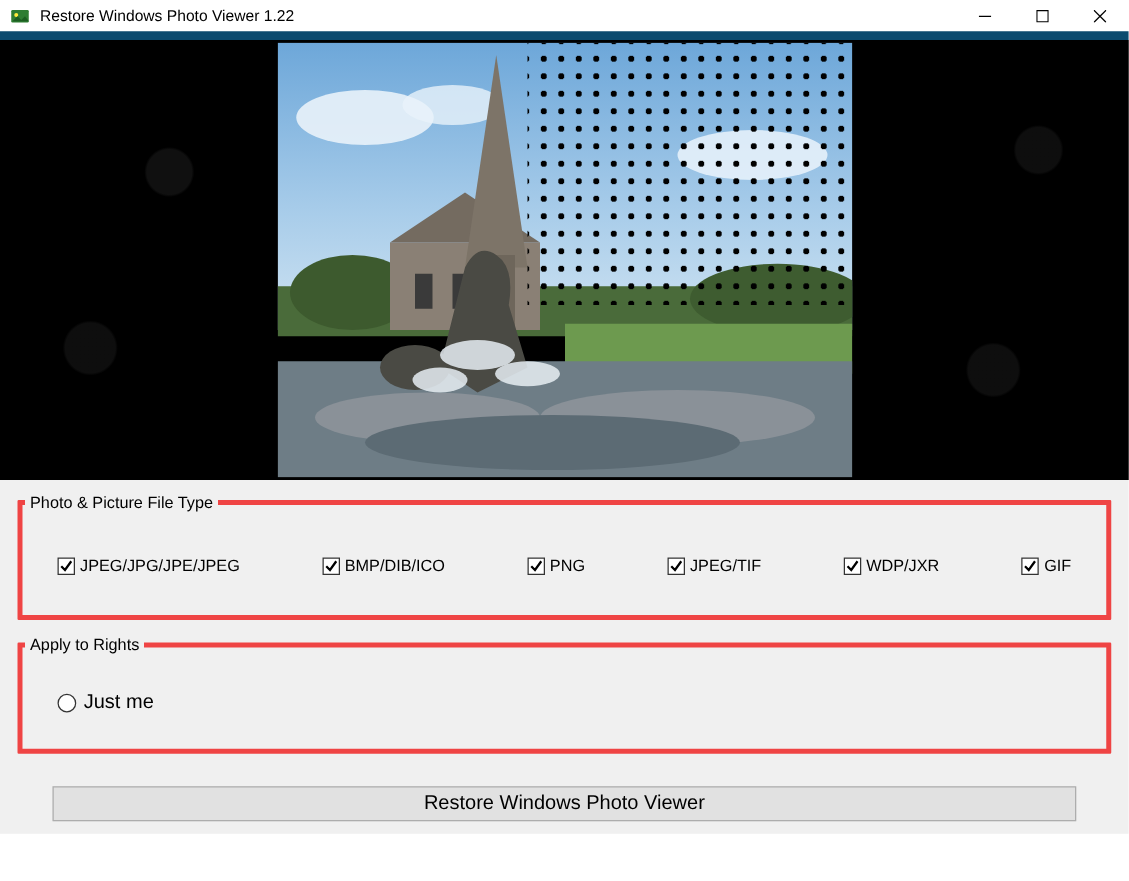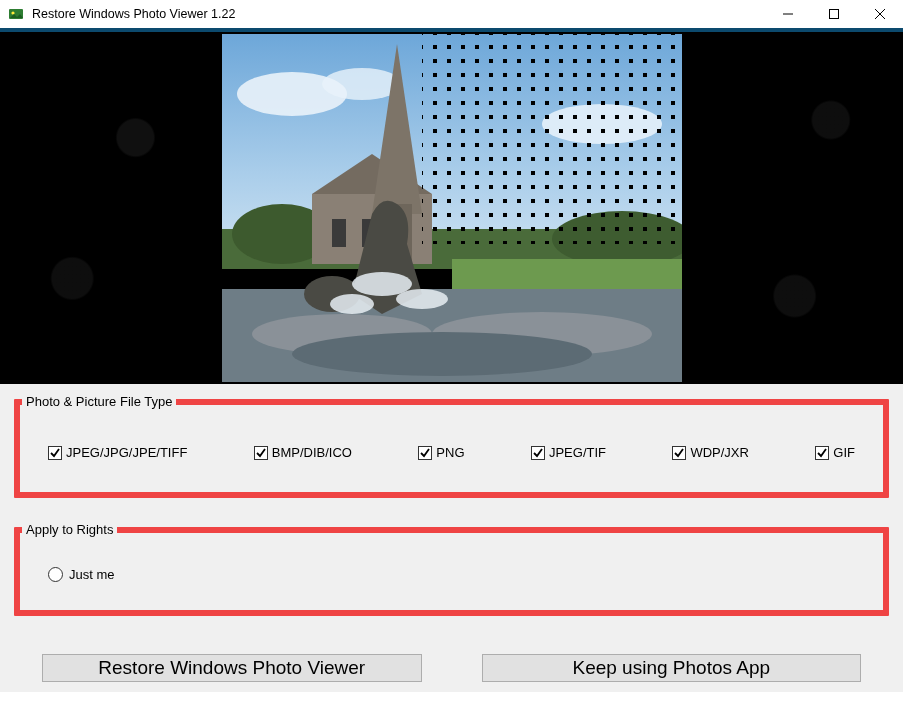--- a/index.html
+++ b/index.html
@@ -11,21 +11,21 @@
     background:#fff;
     color:#000;
     overflow:hidden;
   }
   
   .titlebar {
     height:32px;
     display:flex; align-items:center;
     padding-left:8px;
     background:#fff;
-    border-bottom:4px solid #0c4a6e;
+    border-bottom:7px solid #0c4a6e;
   }
   .titlebar .icon {
     width:16px; height:16px; margin-right:8px;
     display:flex; align-items:center; justify-content:center;
   }
   .titlebar .title { font-size:12.5px; }
   .titlebar .spacer { flex:1; }
   .winbtn {
     width:46px; height:32px;
     display:flex; align-items:center; justify-content:center;
@@ -62,23 +62,23 @@
     background-image: radial-gradient(#000 2.3px, transparent 2.3px);
     background-size: 14px 14px;
     background-position: 6px 6px;
   }
   
   .client {
     padding: 10px 14px 0 14px;
     background:#f0f0f0;
   }
   fieldset.group {
-    border:6px solid #ef4444;
+    border:4px solid #ef4444;
     border-radius:1px;
-    margin:0 0 24px 0;
+    margin:0 0 12px 0;
     padding:0;
     background:#f0f0f0;
   }
   fieldset.group > legend {
     font-size:13px;
     padding:0 4px;
     margin-left:2px;
   }
   .filetypes {
     display:flex;
@@ -93,42 +93,42 @@
     width:14px; height:14px;
     border:1px solid #333;
     display:flex; align-items:center; justify-content:center;
     background:#fff;
   }
   .chk-box svg { width:10px; height:10px; stroke:#000; stroke-width:1.8; fill:none; }
   .users {
     display:flex;
     padding:30px 28px 28px 28px;
   }
-  .users .opt { display:flex; align-items:center; gap:6px; font-size:13px; }
+  .users .opt { display:flex; align-items:center; gap:6px; font-size:16px; }
   .users .opt:first-child { width:450px; }
   .radio {
     width:15px; height:15px; border-radius:50%;
     border:1.2px solid #333; background:#fff;
     display:flex; align-items:center; justify-content:center;
   }
   .radio.sel::after {
     content:""; width:7px; height:7px; border-radius:50%; background:#000;
   }
   .buttons {
     display:flex; gap:60px;
     padding:14px 28px 10px 28px;
     justify-content:space-between;
   }
   .btn {
     flex:1;
     height:28px;
     border:1px solid #adadad;
     background:#e1e1e1;
     display:flex; align-items:center; justify-content:center;
-    font-size:19px;
+    font-size:16px;
   }
   .copyright {
     text-align:center;
     font-size:13px;
     padding:10px 0 0 0;
   }
 </style>
 </head>
 <body>
 
@@ -215,21 +215,21 @@
 
   <fieldset class="group">
     <legend>Photo &amp; Picture File Type</legend>
     <div class="filetypes">
       <label class="chk">
         <span class="chk-box">
             <svg viewBox="0 0 10 10">
               <polyline points="1,5 4,8 9,1"></polyline>
             </svg>
           </span>
-        <span>JPEG/JPG/JPE/TIFF</span>
+        <span>JPEG/JPG/JPE/JPEG</span>
       </label>
       <label class="chk">
         <span class="chk-box">
             <svg viewBox="0 0 10 10">
               <polyline points="1,5 4,8 9,1"></polyline>
             </svg>
           </span>
         <span>BMP/DIB/ICO</span>
       </label>
       <label class="chk">
@@ -274,19 +274,16 @@
         <span class="radio"></span>
         <span>Just me</span>
       </label>
     </div>
   </fieldset>
 
   <div class="buttons">
     <div class="btn">
       <span>Restore Windows Photo Viewer</span>
     </div>
-    <div class="btn">
-      <span>Keep using Photos App</span>
-    </div>
   </div>
 
 
 </div>
 
 </body></html>

